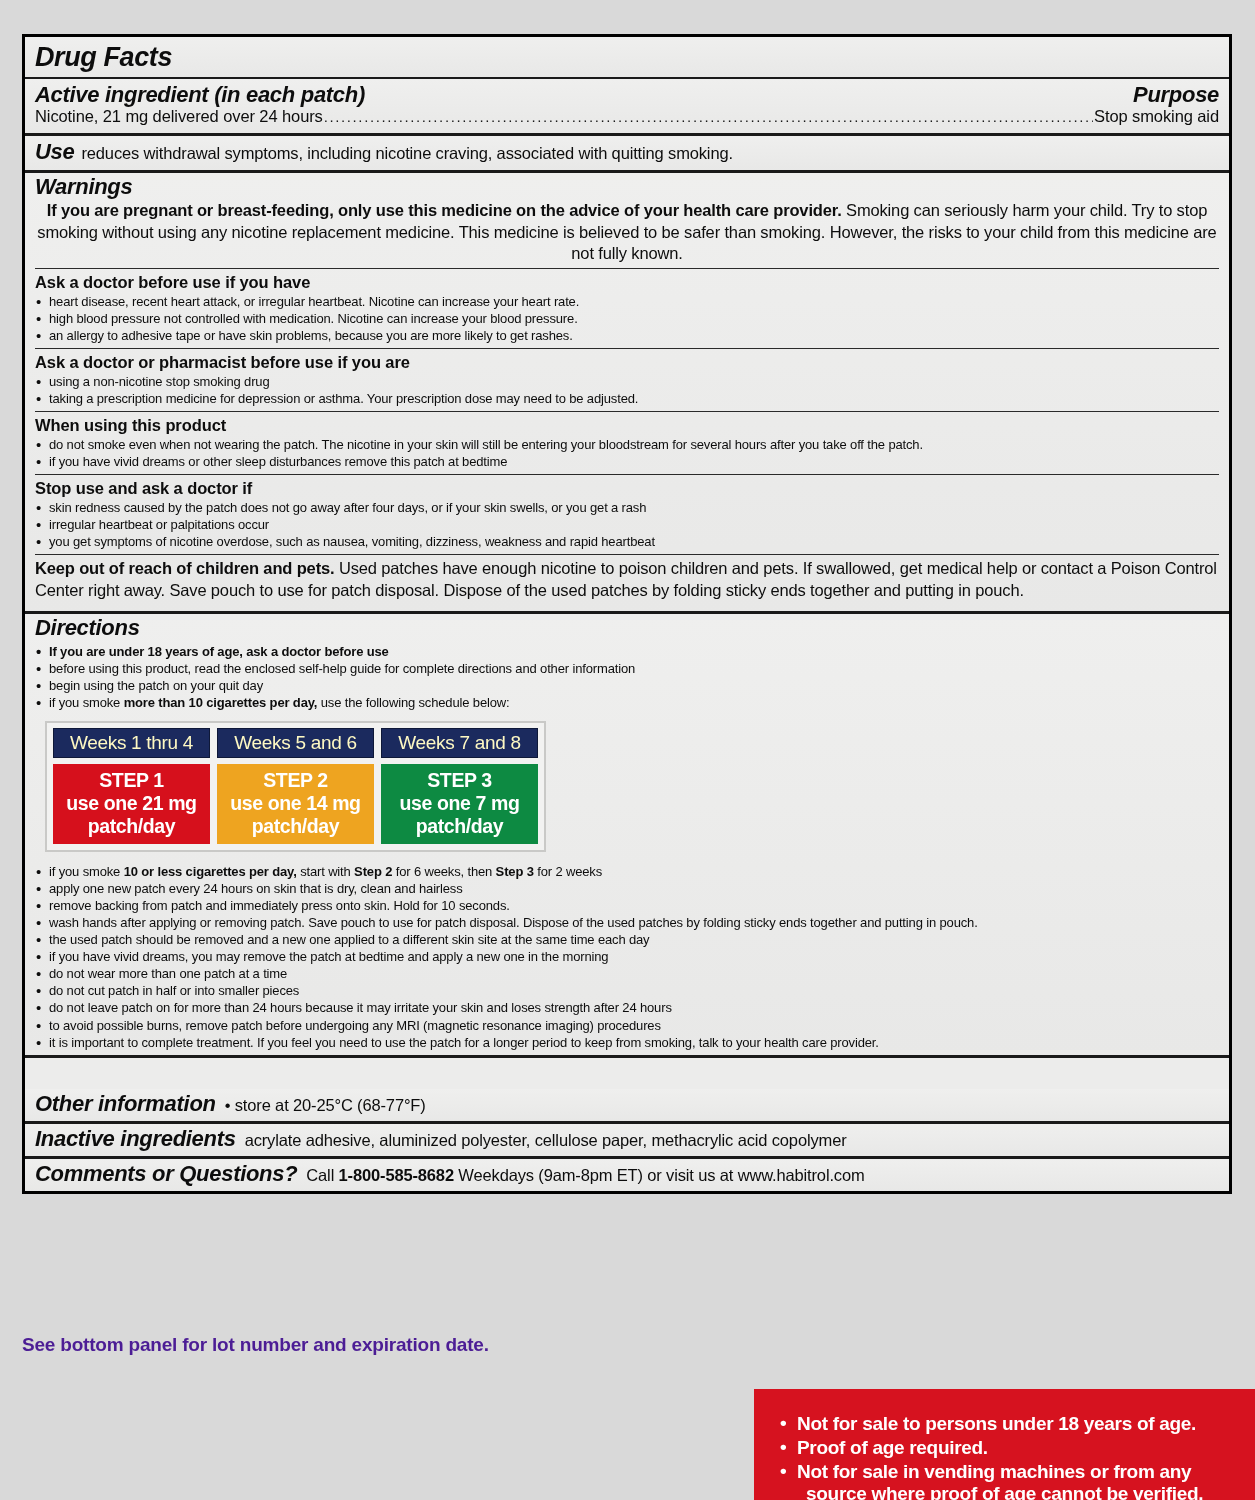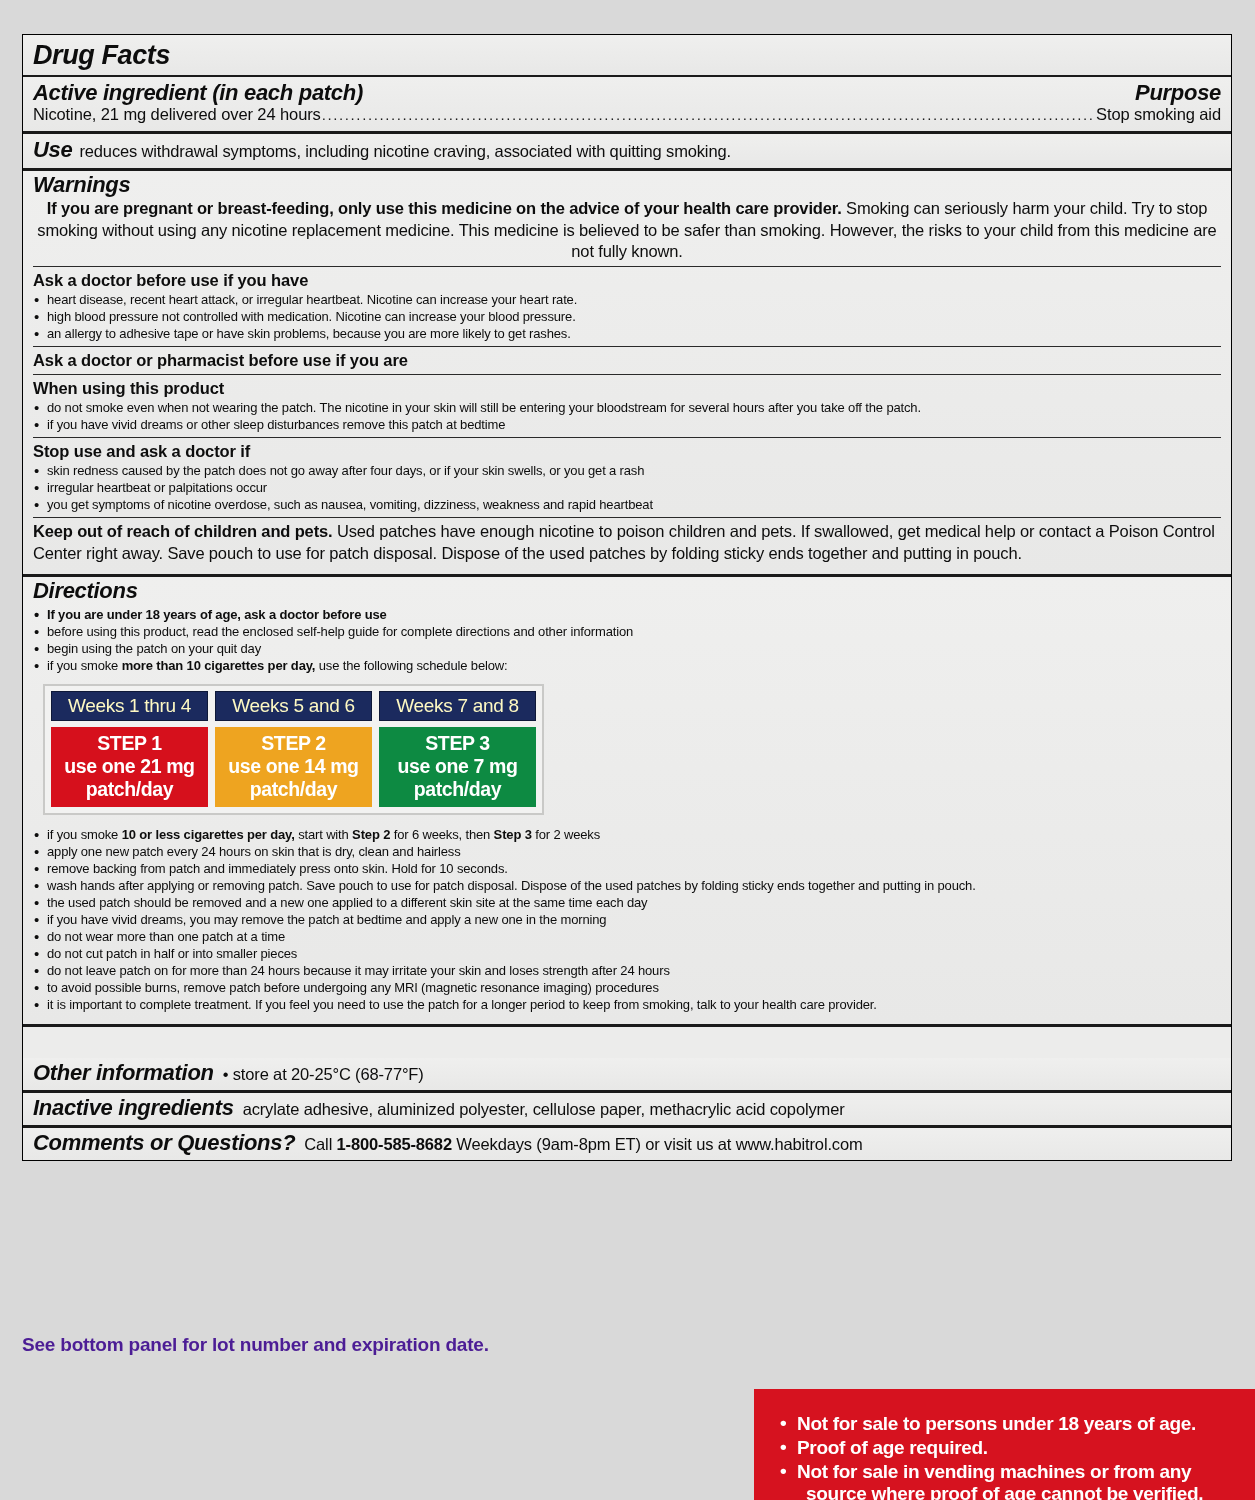--- a/index.html
+++ b/index.html
@@ -16,21 +16,21 @@
     overflow: hidden;
   }
 
   
   #dfl {
     position: absolute;
     left: 22px;
     top: 34px;
     width: 1210px;
     box-sizing: border-box;
-    border: 1px solid #000000;
+    border: 3px solid #000000;
     background: #ececeb;
     padding: 0;
   }
 
   .sec {
     border-bottom: 3px solid #1a1a1a;
     padding: 4px 10px 6px 10px;
     background: linear-gradient(180deg,#efefee 0%, #e8e8e7 100%);
   }
   .sec:last-child { border-bottom: none; }
@@ -261,20 +261,24 @@
       <div class="h-bold">Ask a doctor before use if you have</div>
       <ul class="bl">
         <li>heart disease, recent heart attack, or irregular heartbeat. Nicotine can increase your heart rate.</li>
         <li>high blood pressure not controlled with medication. Nicotine can increase your blood pressure.</li>
         <li>an allergy to adhesive tape or have skin problems, because you are more likely to get rashes.</li>
       </ul>
     </div>
 
     <div class="sub">
       <div class="h-bold">Ask a doctor or pharmacist before use if you are</div>
+      <ul class="bl">
+        <li>using a non-nicotine stop smoking drug</li>
+        <li>taking a prescription medicine for depression or asthma. Your prescription dose may need to be adjusted.</li>
+      </ul>
     </div>
 
     <div class="sub">
       <div class="h-bold">When using this product</div>
       <ul class="bl">
         <li>do not smoke even when not wearing the patch. The nicotine in your skin will still be entering your bloodstream for several hours after you take off the patch.</li>
         <li>if you have vivid dreams or other sleep disturbances remove this patch at bedtime</li>
       </ul>
     </div>
 
@@ -288,21 +292,21 @@
     </div>
 
     <div class="sub">
       <p class="body-txt" style="margin:0;">
         <b>Keep out of reach of children and pets.</b>
         <span>Used patches have enough nicotine to poison children and pets. If swallowed, get medical help or contact a Poison Control Center right away. Save pouch to use for patch disposal. Dispose of the used patches by folding sticky ends together and putting in pouch.</span>
       </p>
     </div>
   </div>
 
-  <div class="sec" style="padding-top:2px;padding-bottom:10px;">
+  <div class="sec" style="padding-top:2px;padding-bottom:4px;">
     <div class="h-big" style="padding-bottom:2px;">Directions</div>
 
     <ul class="bl">
       <li class="strong">If you are under 18 years of age, ask a doctor before use</li>
       <li>before using this product, read the enclosed self-help guide for complete directions and other information</li>
       <li>begin using the patch on your quit day</li>
       <li><span>if you smoke </span><b>more than 10 cigarettes per day,</b><span> use the following schedule below:</span></li>
     </ul>
 
     

